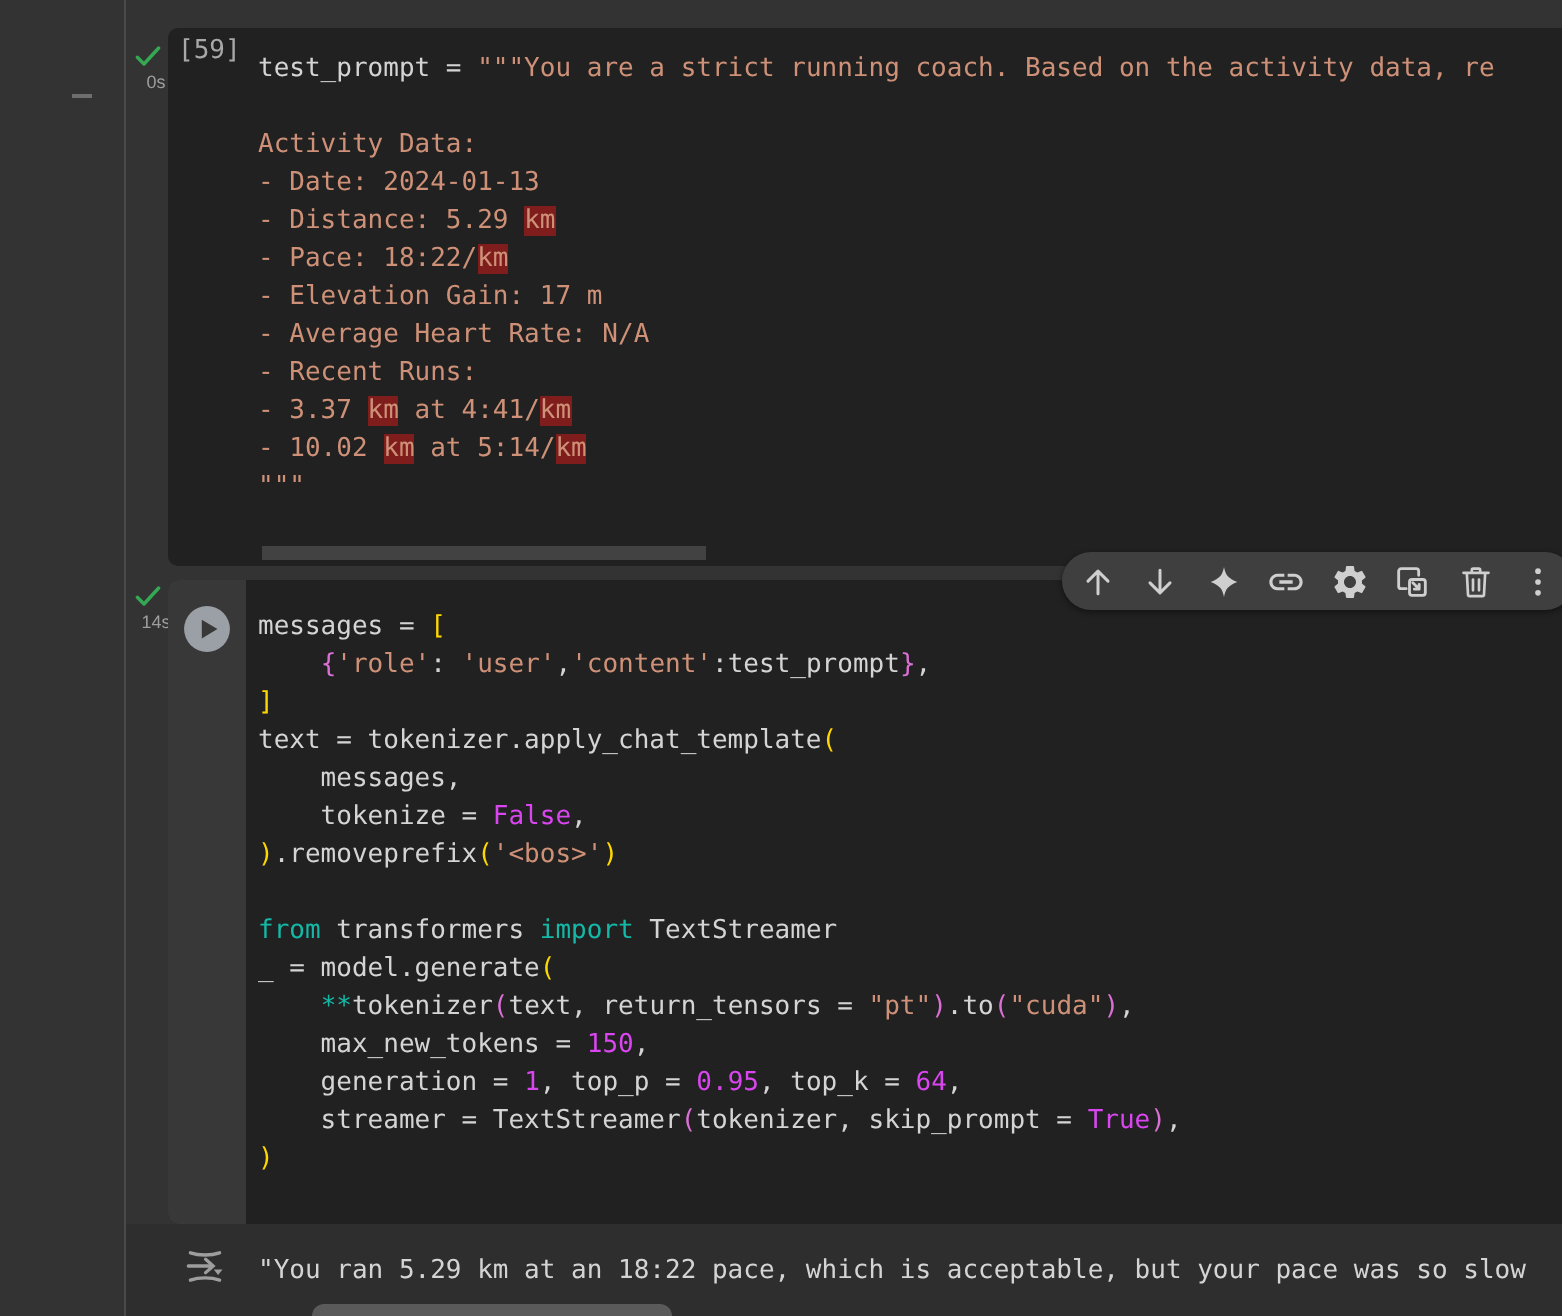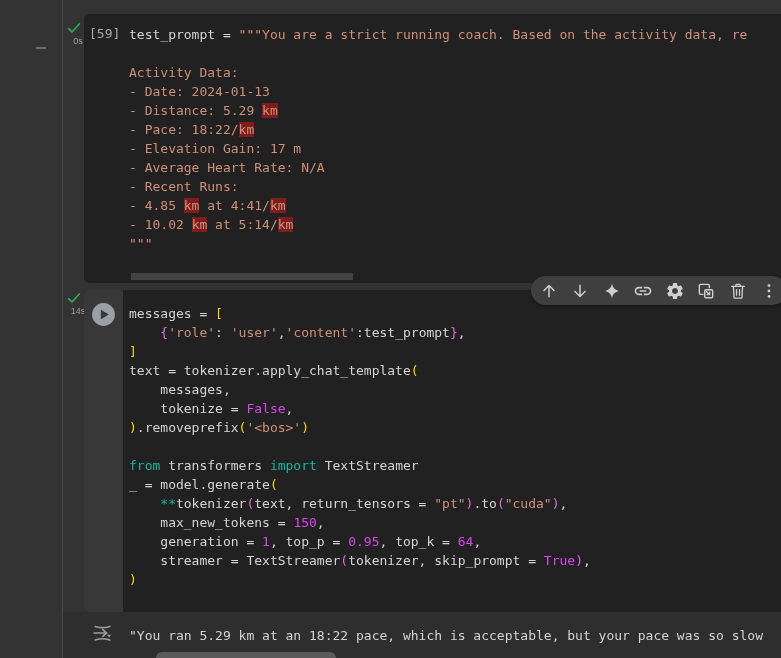--- a/index.html
+++ b/index.html
@@ -24,21 +24,21 @@
   .tk-t  { color:#d4d4d4; }
   .tk-s  { color:#ce9178; }
   .tk-shl{ color:#ce9178; background:#7f1d1d; }
   .tk-k  { color:#d946ef; }
   .tk-kw { color:#14b8a6; }
   .tk-c  { color:#6a9955; }
   .tk-n  { color:#d946ef; }
   .tk-b1 { color:#ffd700; }
   .tk-b2 { color:#da70d6; }
 
-  .exec-label { position:absolute; left:5px; top:10px;
+  .exec-label { position:absolute; left:5px; top:2px;
                 font:13px/19px "DejaVu Sans Mono",monospace; color:#a8a8a8; }
 
   .runcol { position:absolute; left:0; top:0; bottom:0; width:39px; background:#383838;
             border-radius:5px 0 0 5px; }
   .run-btn { position:absolute; left:7px; top:12px; width:25px; height:25px;
              background:none; border:none; padding:0; cursor:pointer; }
 
   
   .status { position:absolute; width:24px; text-align:center; }
   #status1 { left:30px; top:20px; }
@@ -89,21 +89,21 @@
     <div class="code">
         <div class="code-line"><span class="tk-t">test_prompt = </span><span class="tk-s">"""You are a strict running coach. Based on the activity data, re</span></div>
         <div class="code-line"> </div>
         <div class="code-line"><span class="tk-s">Activity Data:</span></div>
         <div class="code-line"><span class="tk-s">- Date: 2024-01-13</span></div>
         <div class="code-line"><span class="tk-s">- Distance: 5.29 </span><span class="tk-shl">km</span></div>
         <div class="code-line"><span class="tk-s">- Pace: 18:22/</span><span class="tk-shl">km</span></div>
         <div class="code-line"><span class="tk-s">- Elevation Gain: 17 m</span></div>
         <div class="code-line"><span class="tk-s">- Average Heart Rate: N/A</span></div>
         <div class="code-line"><span class="tk-s">- Recent Runs:</span></div>
-        <div class="code-line"><span class="tk-s">- 4.85 </span><span class="tk-shl">km</span><span class="tk-s"> at 4:41/</span><span class="tk-shl">km</span></div>
+        <div class="code-line"><span class="tk-s">- 3.37 </span><span class="tk-shl">km</span><span class="tk-s"> at 4:41/</span><span class="tk-shl">km</span></div>
         <div class="code-line"><span class="tk-s">- 10.02 </span><span class="tk-shl">km</span><span class="tk-s"> at 5:14/</span><span class="tk-shl">km</span></div>
         <div class="code-line"><span class="tk-s">"""</span></div>
       </div>
     <div class="ruler-mark" id="mark1"></div>
     <div class="ruler-mark" id="mark2"></div>
     <div class="hscroll-thumb"></div>
   </div>
 
   <div class="toolbar">
       <button class="tb-btn">

